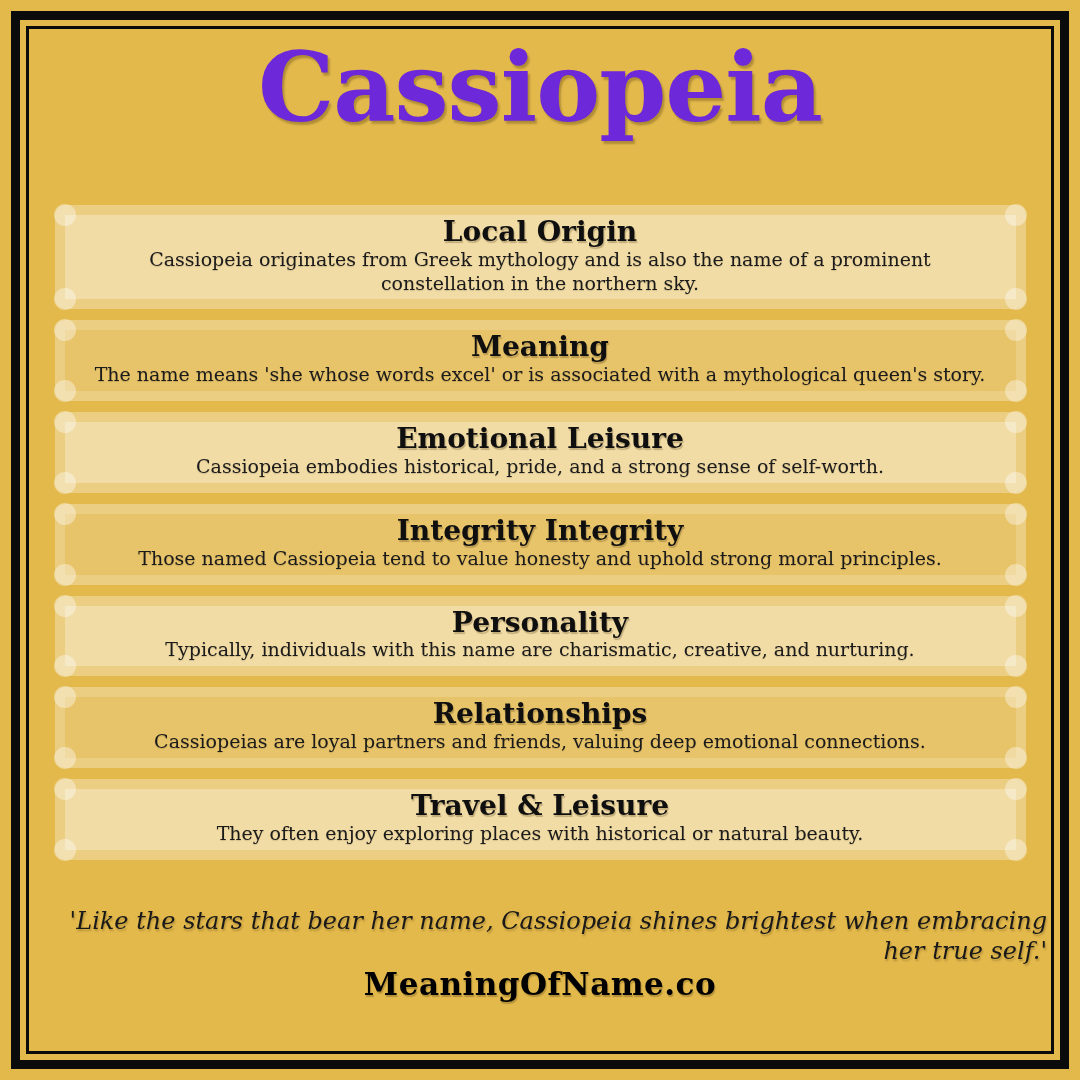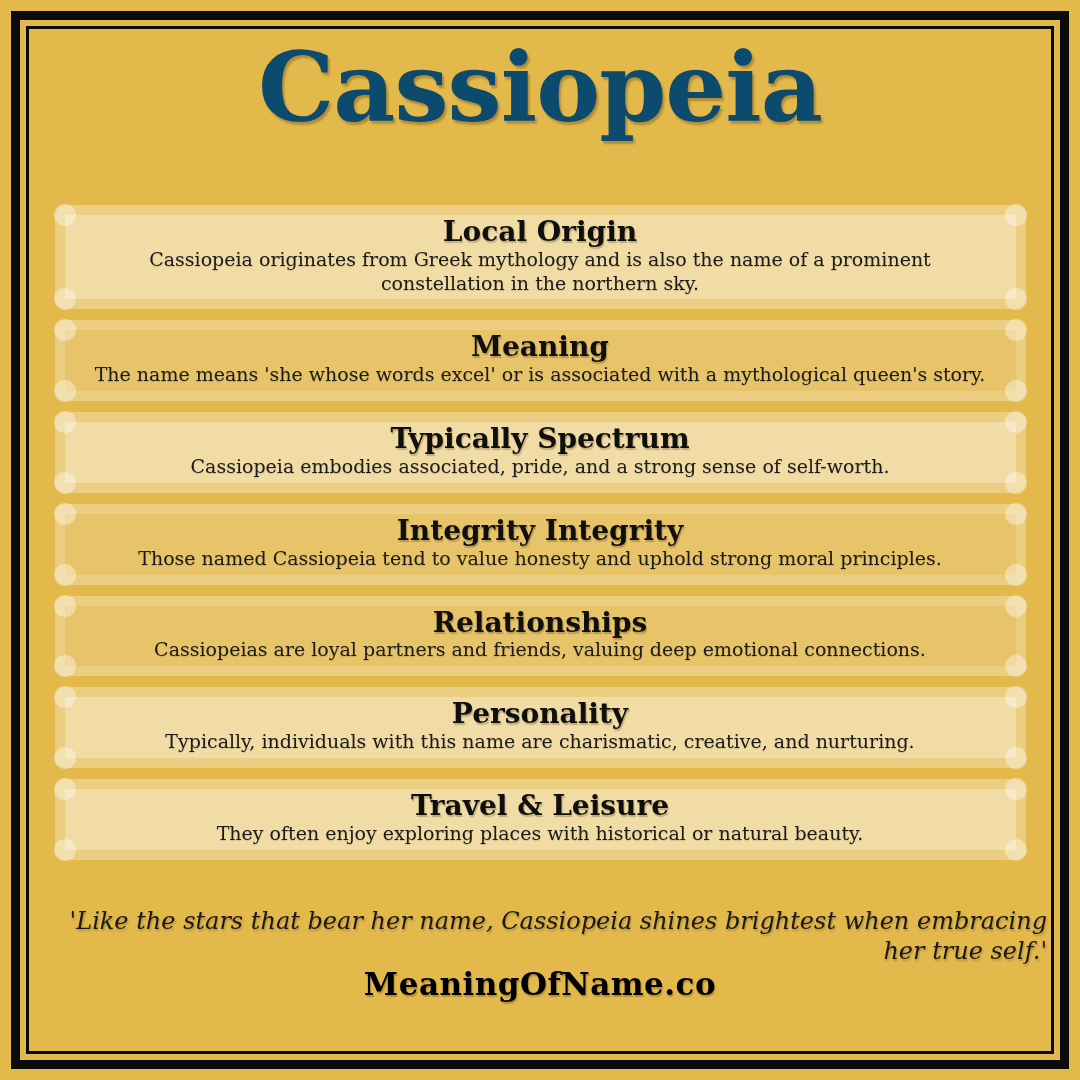--- a/index.html
+++ b/index.html
@@ -34,21 +34,21 @@
     display: flex;
     flex-direction: column;
     align-items: center;
     z-index: 1;
   }
   .page-title {
     margin: 8px 0 0 0;
     font-size: 96px;
     line-height: 1.05;
     font-weight: 700;
-    color: #0c4a6e;
+    color: #6d28d9;
     letter-spacing: -1px;
     text-shadow: 2px 3px 2px rgba(60, 40, 0, 0.30);
     white-space: nowrap;
   }
   .cards {
     width: 971px;
     margin-top: 66px;
     display: flex;
     flex-direction: column;
     gap: 11px;
@@ -138,49 +138,49 @@
       <i class="dot br"></i>
       <h2 class="card-title">Meaning</h2>
       <p class="card-body">The name means 'she whose words excel' or is associated with a mythological queen's story.</p>
     </section>
 
     <section class="card light">
       <i class="dot tl"></i>
       <i class="dot tr"></i>
       <i class="dot bl"></i>
       <i class="dot br"></i>
-      <h2 class="card-title">Typically Spectrum</h2>
-      <p class="card-body">Cassiopeia embodies associated, pride, and a strong sense of self-worth.</p>
+      <h2 class="card-title">Emotional Leisure</h2>
+      <p class="card-body">Cassiopeia embodies historical, pride, and a strong sense of self-worth.</p>
     </section>
 
     <section class="card dark">
       <i class="dot tl"></i>
       <i class="dot tr"></i>
       <i class="dot bl"></i>
       <i class="dot br"></i>
       <h2 class="card-title">Integrity Integrity</h2>
       <p class="card-body">Those named Cassiopeia tend to value honesty and uphold strong moral principles.</p>
     </section>
 
+    <section class="card light">
+      <i class="dot tl"></i>
+      <i class="dot tr"></i>
+      <i class="dot bl"></i>
+      <i class="dot br"></i>
+      <h2 class="card-title">Personality</h2>
+      <p class="card-body">Typically, individuals with this name are charismatic, creative, and nurturing.</p>
+    </section>
+
     <section class="card dark">
       <i class="dot tl"></i>
       <i class="dot tr"></i>
       <i class="dot bl"></i>
       <i class="dot br"></i>
       <h2 class="card-title">Relationships</h2>
       <p class="card-body">Cassiopeias are loyal partners and friends, valuing deep emotional connections.</p>
-    </section>
-
-    <section class="card light">
-      <i class="dot tl"></i>
-      <i class="dot tr"></i>
-      <i class="dot bl"></i>
-      <i class="dot br"></i>
-      <h2 class="card-title">Personality</h2>
-      <p class="card-body">Typically, individuals with this name are charismatic, creative, and nurturing.</p>
     </section>
 
     <section class="card light">
       <i class="dot tl"></i>
       <i class="dot tr"></i>
       <i class="dot bl"></i>
       <i class="dot br"></i>
       <h2 class="card-title">Travel &amp; Leisure</h2>
       <p class="card-body">They often enjoy exploring places with historical or natural beauty.</p>
     </section>

